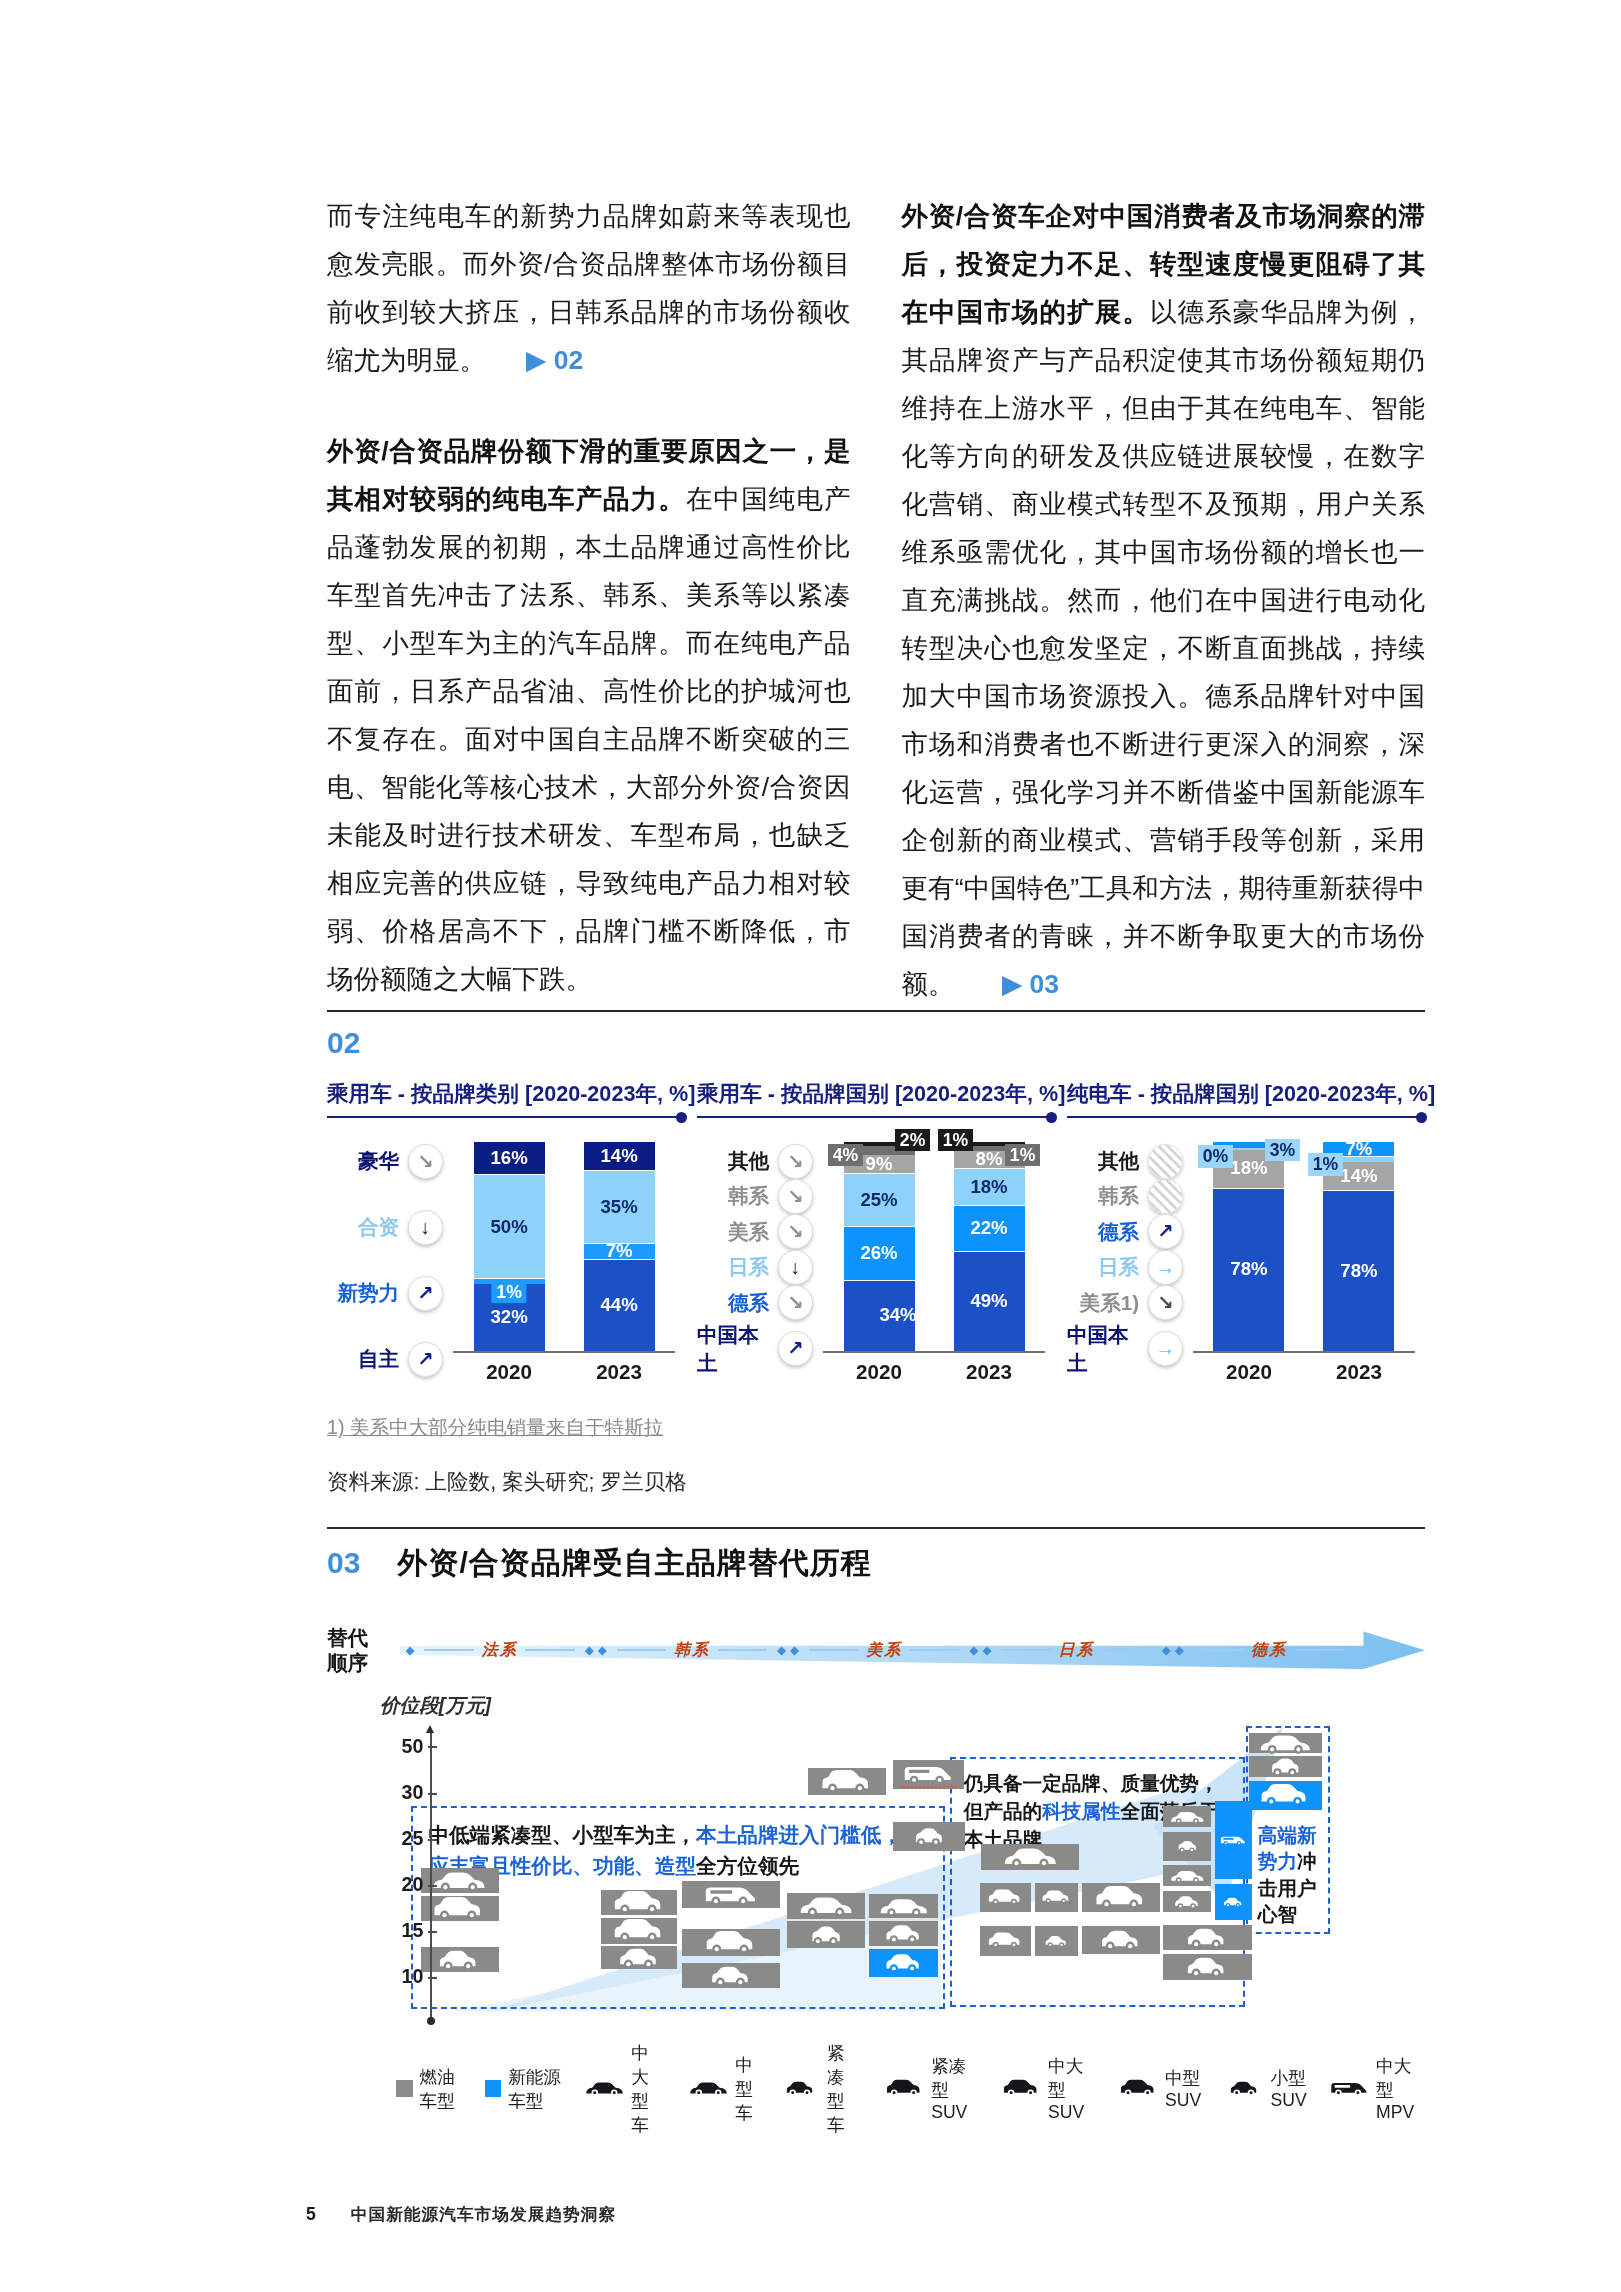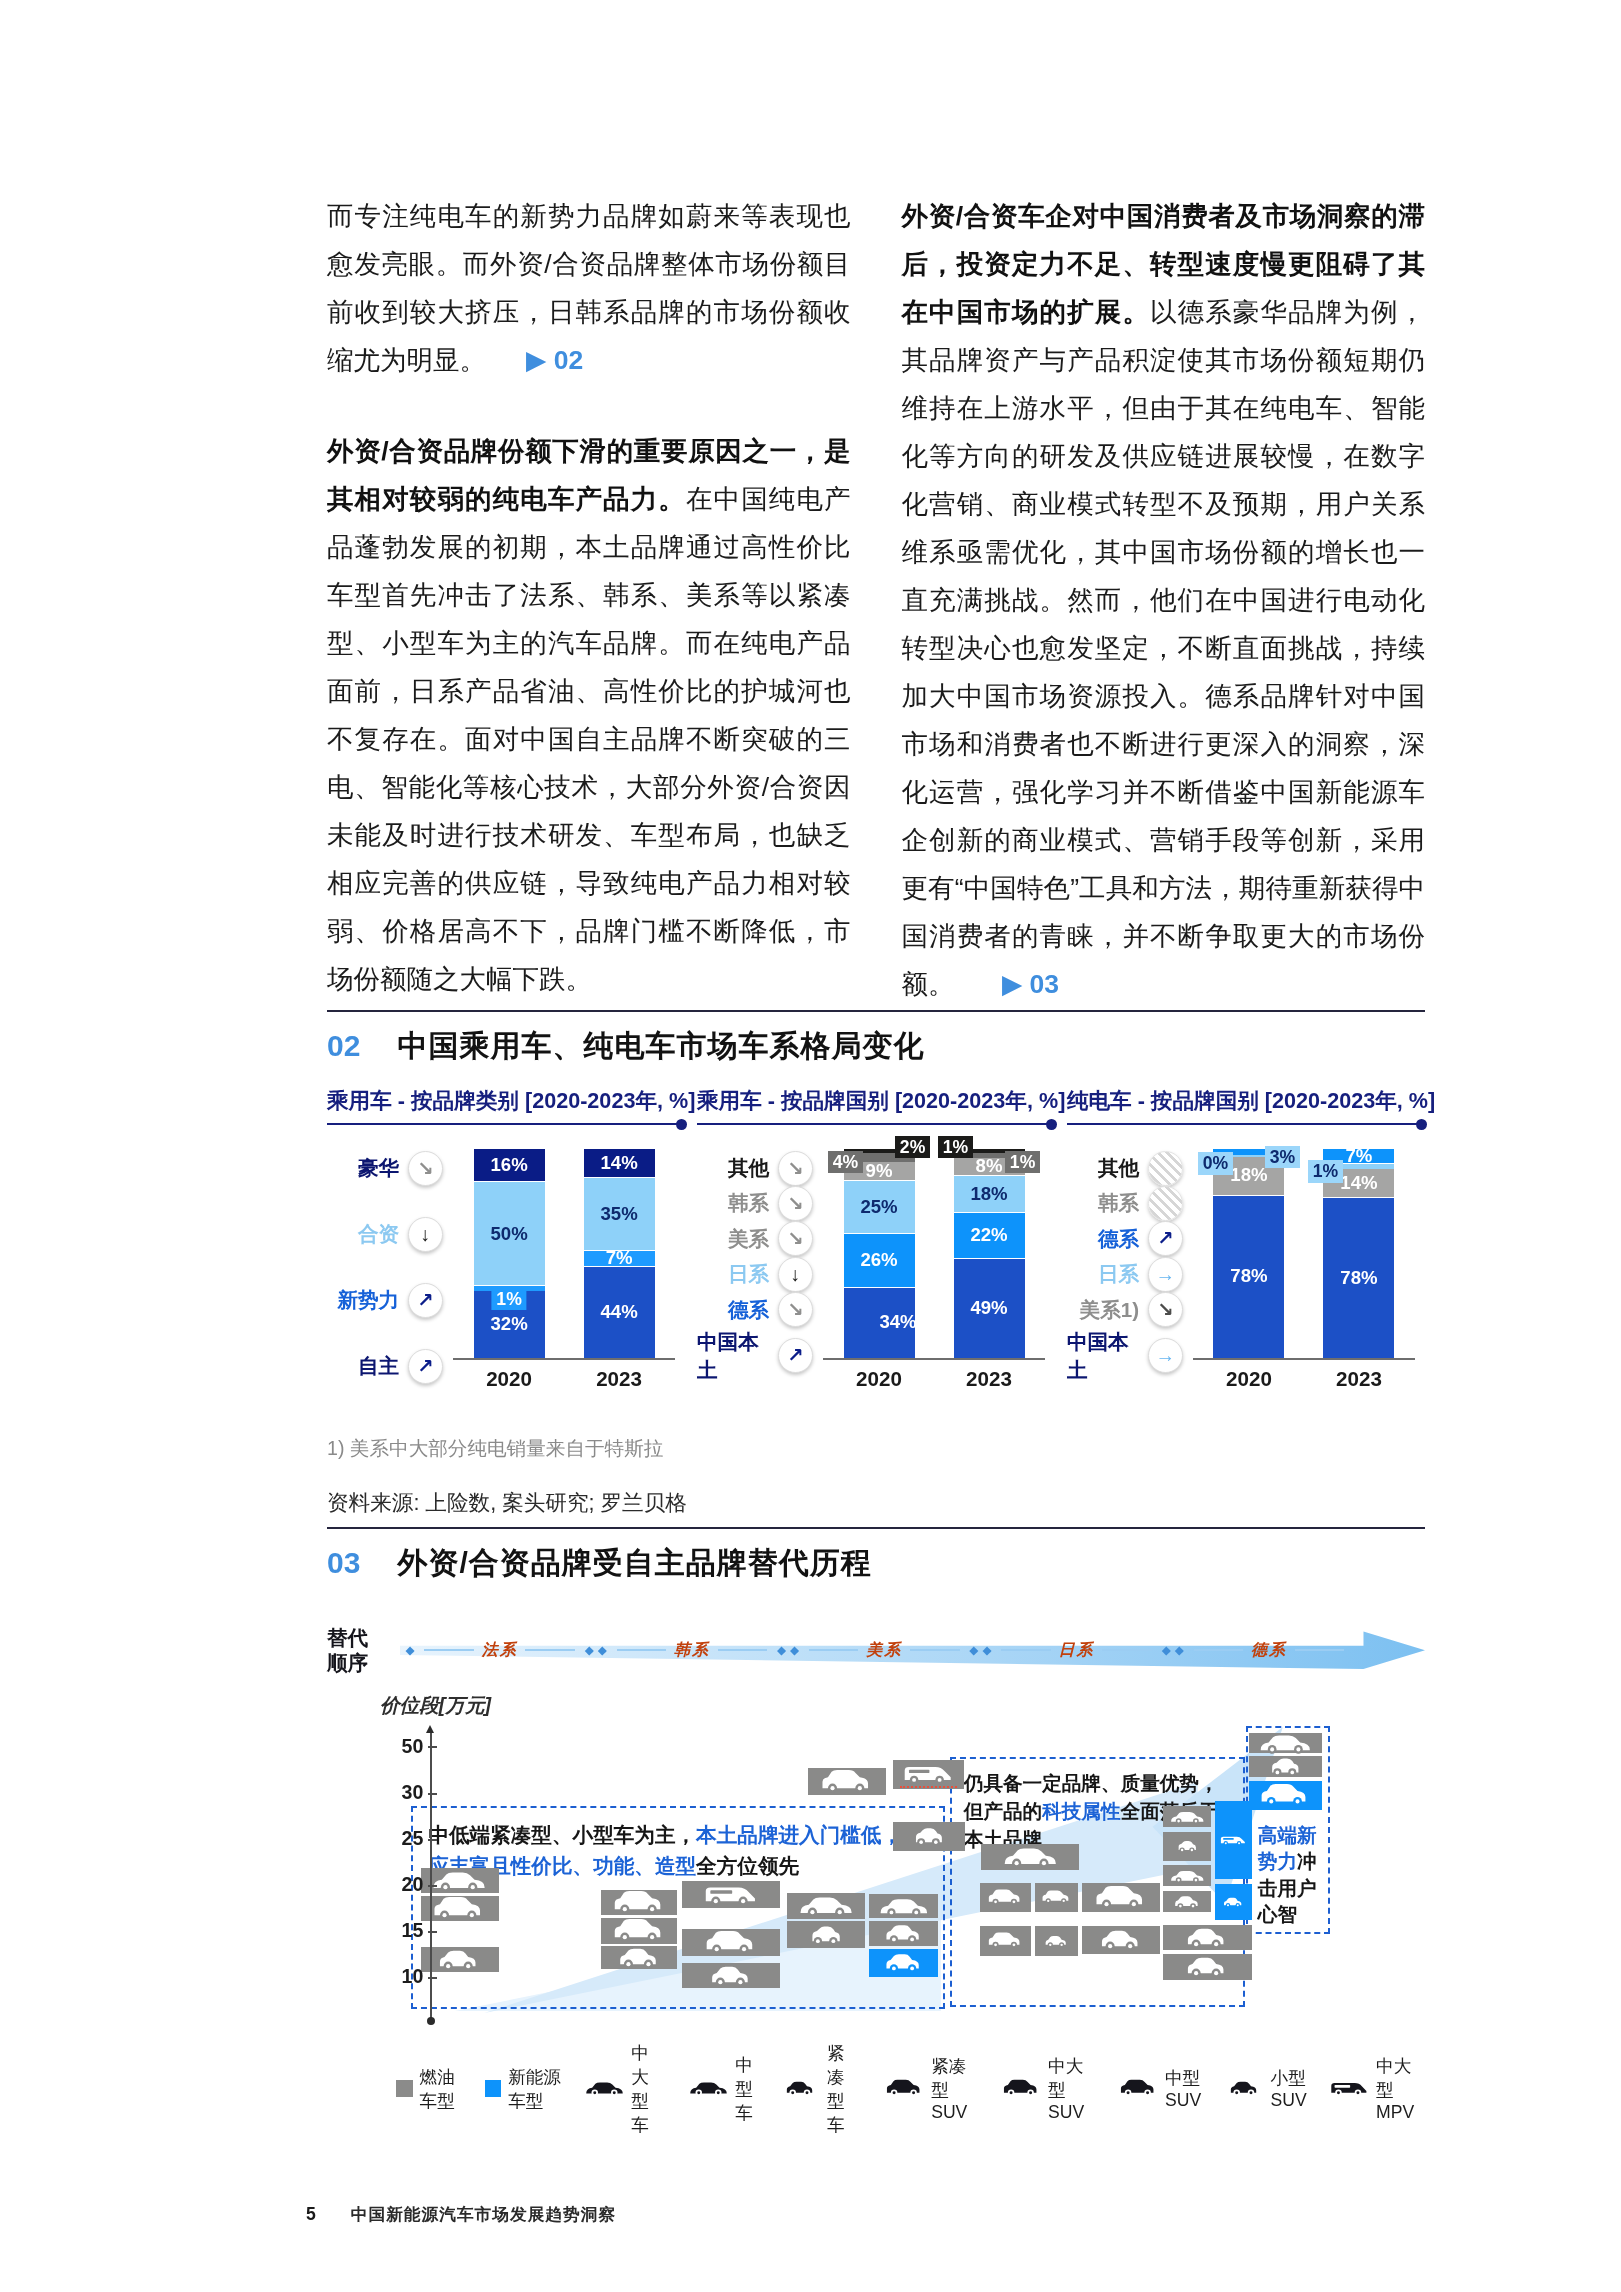--- a/index.html
+++ b/index.html
@@ -34,21 +34,21 @@
   .barrow{display:flex;gap:39px;justify-content:center;}
   .barcol{width:71px;}
   .bar{position:relative;width:71px;height:209px;display:flex;flex-direction:column;justify-content:flex-end;}
   .seg{display:flex;align-items:center;justify-content:center;}
   .seg + .seg{border-top:1px solid #fff;}
   .segl{font-size:18.6px;font-weight:bold;line-height:1;}
   .chip{position:absolute;z-index:3;padding:0 4.9px;height:22.5px;line-height:22.5px;font-size:17.6px;font-weight:bold;}
   .axis{height:2px;background:#6e6e6e;margin-top:0;}
   .yearrow{display:flex;gap:39px;justify-content:center;margin-top:7.8px;}
   .year{width:71px;text-align:center;font-size:20.6px;font-weight:bold;color:#1a1a1a;}
-  .footnote{margin-top:44px;font-size:19.6px;color:#8a8a8a;}
+  .footnote{margin-top:30px;font-size:19.6px;color:#8a8a8a;text-decoration:underline;}
   .source{margin-top:25.5px;font-size:21.6px;color:#2b2b2b;}
   
   #tlrow{display:flex;align-items:center;gap:13.7px;margin-top:41px;}
   .tl-label{width:55px;flex:none;font-size:20.6px;font-weight:bold;line-height:1.25;color:#15151c;}
   .tl-wrap{flex:1;position:relative;height:47px;}
   .tl-band{position:absolute;left:3.9px;right:0;top:3.9px;height:39px;
            background:linear-gradient(90deg,rgba(205,230,250,.45),#7cc0f1);
            clip-path:polygon(0 38%,94% 38%,94% 2%,100% 50%,94% 98%,0 62%);}
   #tl-row{position:absolute;inset:0;display:flex;align-items:center;padding:0 73px 0 7.8px;}
   .dia{color:#3f8ed9;font-size:11.8px;line-height:1;margin:0 2px;}
@@ -140,21 +140,20 @@
     </div>
     <div class="col">
       <p><span class="lead">外资/合资车企对中国消费者及市场洞察的滞后，投资定力不足、转型速度慢更阻碍了其在中国市场的扩展。</span><span>以德系豪华品牌为例，其品牌资产与产品积淀使其市场份额短期仍维持在上游水平，但由于其在纯电车、智能化等方向的研发及供应链进展较慢，在数字化营销、商业模式转型不及预期，用户关系维系亟需优化，其中国市场份额的增长也一直充满挑战。然而，他们在中国进行电动化转型决心也愈发坚定，不断直面挑战，持续加大中国市场资源投入。德系品牌针对中国市场和消费者也不断进行更深入的洞察，深化运营，强化学习并不断借鉴中国新能源车企创新的商业模式、营销手段等创新，采用更有“中国特色”工具和方法，期待重新获得中国消费者的青睐，并不断争取更大的市场份额。</span> <span class="reflink">▶ 03</span></p>
     </div>
   </div>
 
   <div class="section" style="top:1010px">
     <div class="rule"></div>
     <div class="sec-head">
       <span class="sec-num">02</span>
-      <span class="sec-title">中国乘用车、纯电车市场车系格局变化</span>
     </div>
     <div id="panels">
       <div class="chart-panel">
         <div class="panel-h">乘用车 - 按品牌类别 [2020-2023年, %]</div>
       <div class="panel-body">
             <div class="lg">
               <div class="lgi">
                 <span class="lgl" style="color: rgb(12, 22, 112);">豪华</span>
                 <span class="lgc" style="color: rgb(143, 143, 142);">↘</span>
               </div>

